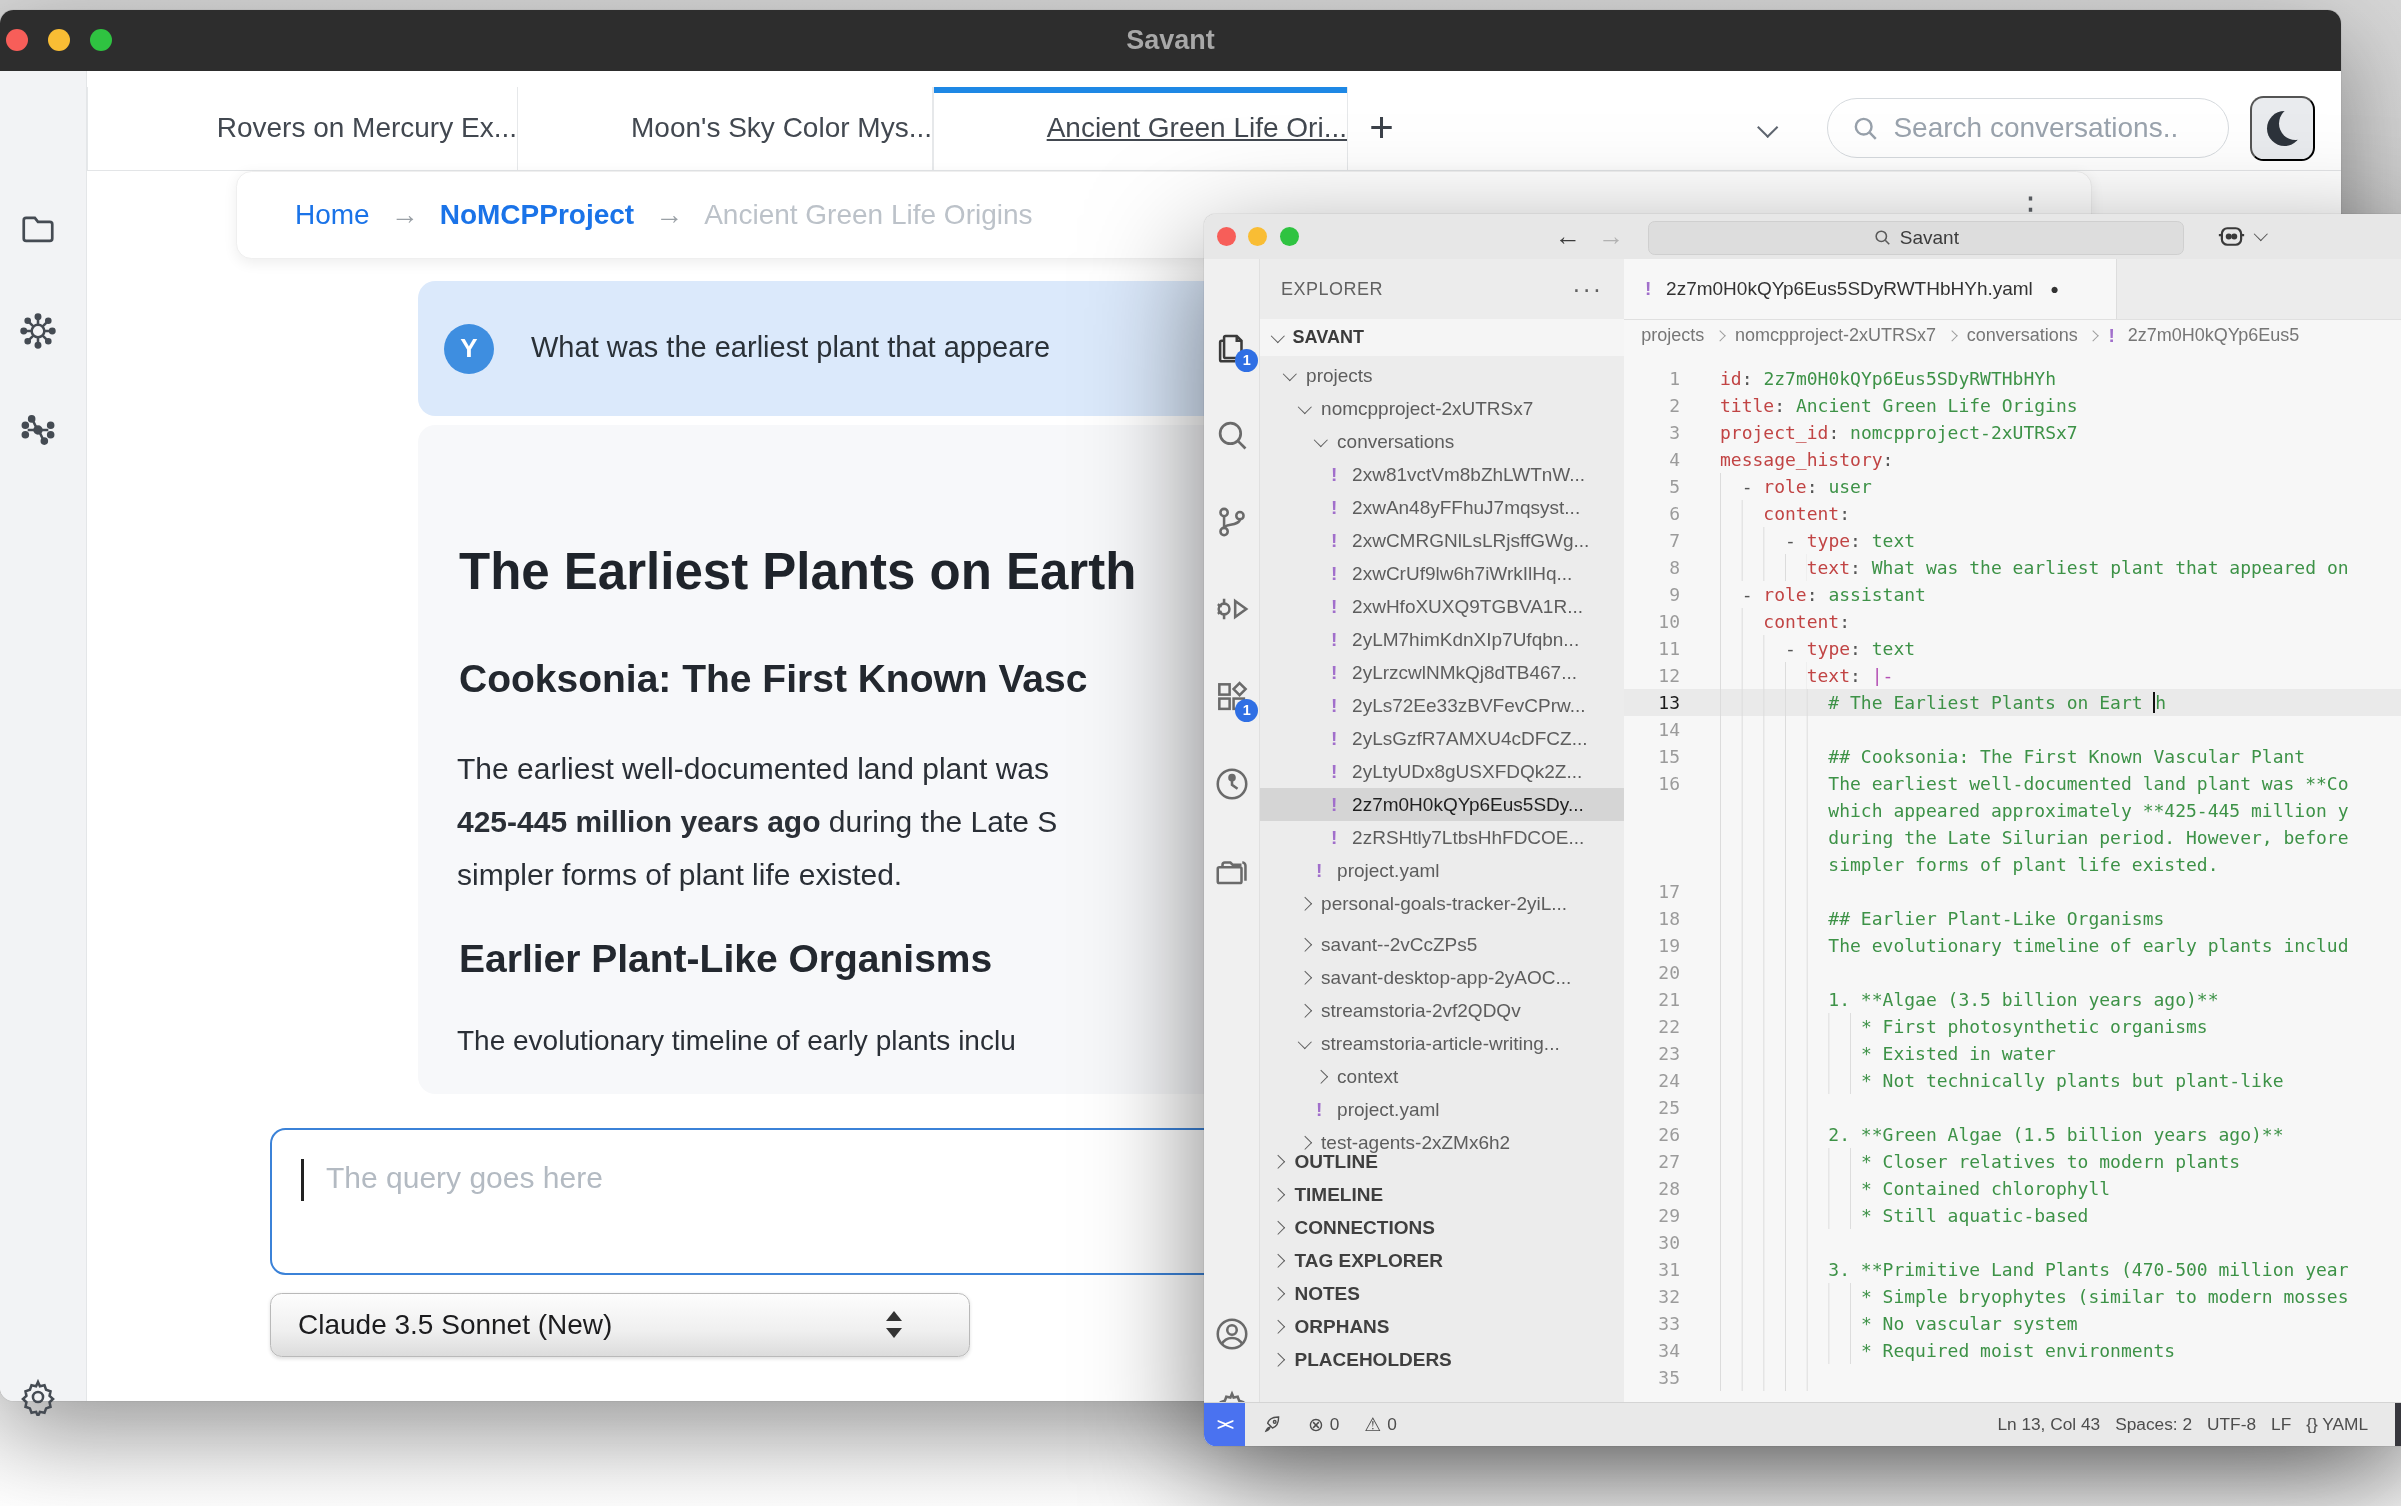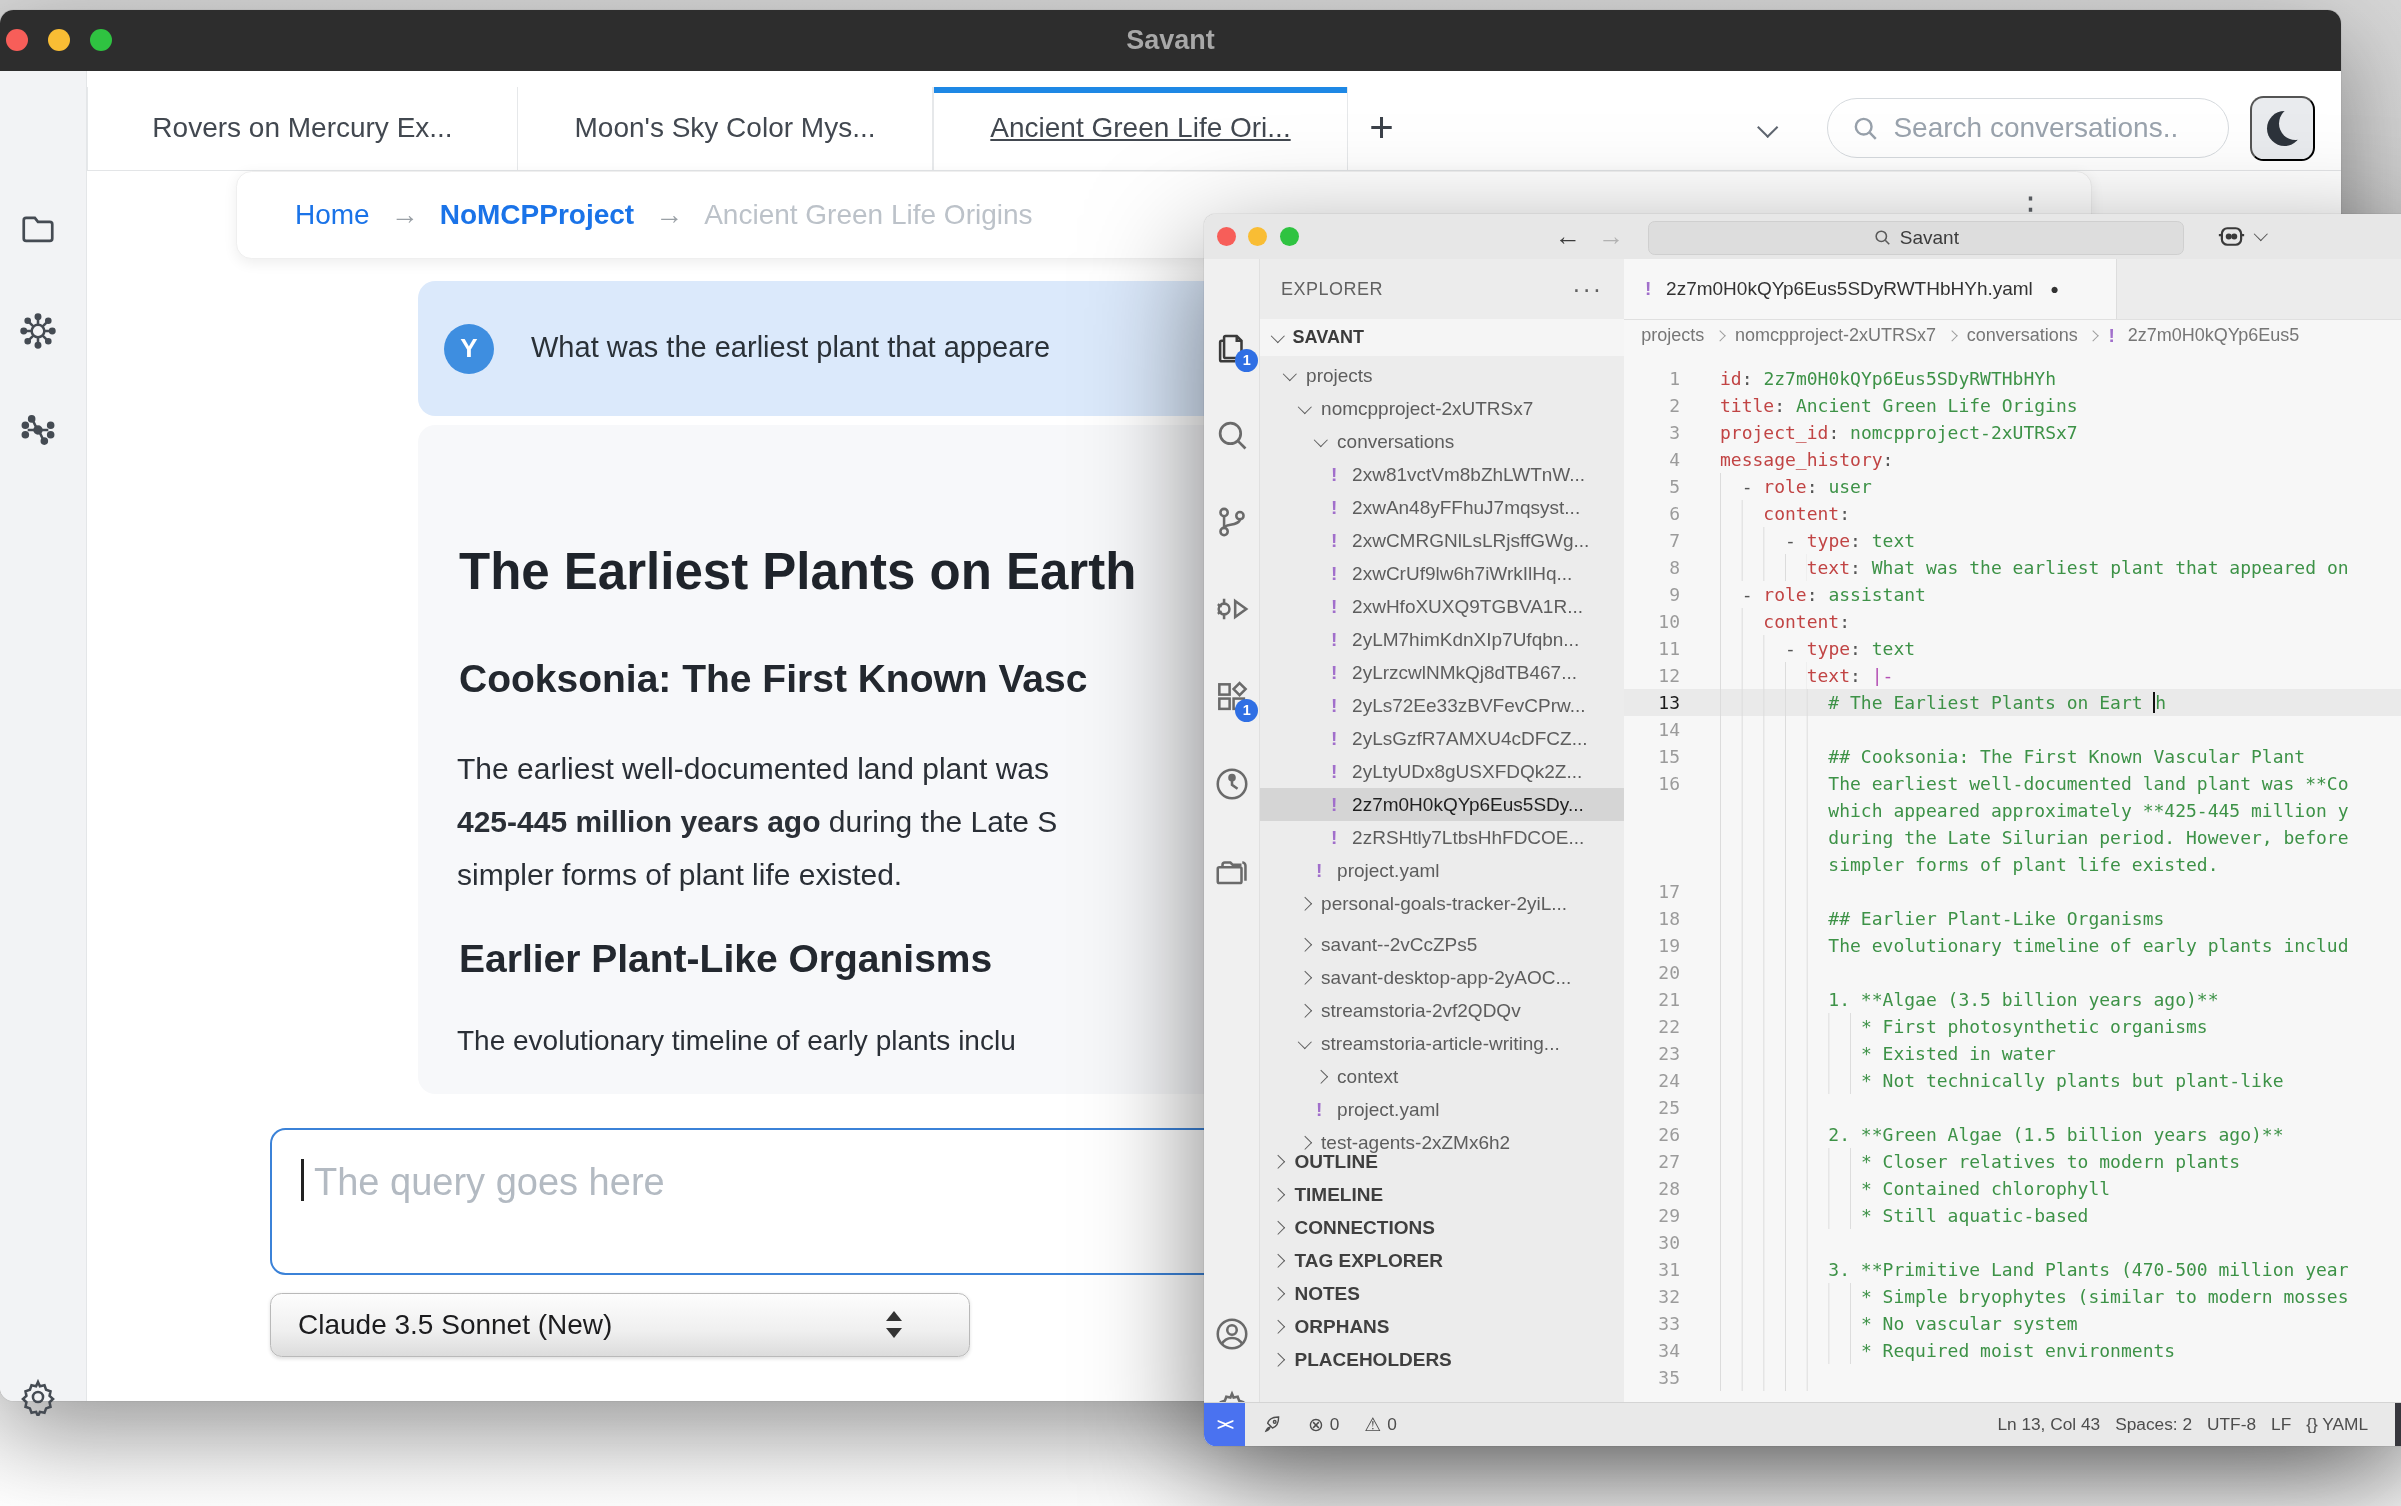--- a/index.html
+++ b/index.html
@@ -15,21 +15,21 @@
   .traffic{position:absolute;left:5.8px;top:0;height:61px;display:flex;align-items:center;gap:20px;padding-left:0;}
   .dot{width:22px;height:22px;border-radius:50%;}
   .dot.r{background:#f75e59;} .dot.y{background:#f9bd34;} .dot.g{background:#2fc341;}
   .sv-sidebar{position:absolute;left:0;top:61px;width:86px;bottom:0;background:#f2f3f5;
     border-right:1px solid #e4e6e8;border-radius:0 0 0 13.4px;}
   .sv-side-icon{position:absolute;left:19px;width:38px;height:38px;color:#454b53;}
   .sv-side-icon svg{width:38px;height:38px;display:block;}
   .sv-main{position:absolute;left:87px;top:61px;right:0;bottom:0;}
   .sv-tabbar{position:absolute;left:0;top:16.3px;right:0;height:83px;border-bottom:1px solid #e3e5e7;
     display:flex;align-items:stretch;}
-  .sv-tab{display:flex;align-items:center;justify-content:center;font-size:28px;color:#424850;
+  .sv-tab{display:flex;align-items:center;justify-content:flex-end;font-size:28px;color:#424850;
     border-right:1px solid #e6e8ea;position:relative;background:#fff;}
   .sv-tab.first{border-left:1px solid #e6e8ea;}
   .sv-tab.active{border-left:1px solid #e6e8ea;text-decoration:underline;}
   .sv-tab.active:before{content:"";position:absolute;left:0;top:0;right:0;height:5.8px;background:var(--accent);}
   .sv-newtab{display:flex;align-items:center;justify-content:center;width:67px;font-size:42px;
     font-weight:300;color:#3c424a;background:transparent;border:none;}
   .sv-tab-spacer{flex:1;}
   .sv-chevron{align-self:center;width:25px;height:25px;margin-right:46px;position:relative;}
   .sv-chevron:before{content:"";position:absolute;left:3.8px;top:3.8px;width:13.4px;height:13.4px;
     border-right:2.9px solid #5f6670;border-bottom:2.9px solid #5f6670;transform:rotate(45deg);}
@@ -56,21 +56,21 @@
   .sv-bubble-text{position:absolute;left:113px;top:50px;font-size:29px;color:#2a3138;white-space:nowrap;}
   .sv-article{position:absolute;left:331px;top:354px;width:1674px;height:669px;background:#f7f8fa;border-radius:17.3px;overflow:hidden;}
   .art-h1{position:absolute;left:41px;top:117px;font-size:51px;font-weight:bold;color:#1f242b;white-space:nowrap;}
   .art-h2a{position:absolute;left:41px;top:232px;font-size:39px;font-weight:bold;color:#23282f;white-space:nowrap;}
   .art-p1{position:absolute;left:39px;top:317px;font-size:30px;color:#2a2f36;line-height:53px;white-space:nowrap;}
   .art-h2b{position:absolute;left:41px;top:512px;font-size:39px;font-weight:bold;color:#23282f;white-space:nowrap;}
   .art-p2{position:absolute;left:39px;top:600px;font-size:28px;color:#2a2f36;white-space:nowrap;}
   .sv-query{position:absolute;left:183px;top:1057px;width:1796px;height:147px;background:#fff;
     border:2.9px solid #3b82d8;border-radius:15.4px;box-sizing:border-box;}
   .sv-caret{position:absolute;left:29px;top:29px;width:2.9px;height:42px;background:#222;}
-  .sv-query .ph{position:absolute;left:42px;top:31px;font-size:38px;color:#b3bac2;}
+  .sv-query .ph{position:absolute;left:54px;top:31px;font-size:30px;color:#b3bac2;}
   .sv-select{position:absolute;left:183px;top:1222px;width:700px;height:64px;border:1px solid #b9b9b9;
     border-radius:11.5px;background:linear-gradient(180deg,#fdfdfd 0%,#efefef 60%,#dcdcdc 100%);
     box-shadow:0 1.9px 3.8px rgba(0,0,0,.12);display:flex;align-items:center;padding:0 27px;box-sizing:border-box;
     font-size:28px;color:#1c1c1e;}
   .sel-arrows{margin-left:auto;display:flex;flex-direction:column;gap:6.7px;padding-right:40px;}
   .sel-arrows i{width:0;height:0;border-left:8.6px solid transparent;border-right:8.6px solid transparent;display:block;}
   .sel-arrows i.up{border-bottom:10.6px solid #333;}
   .sel-arrows i.dn{border-top:10.6px solid #333;}
   
   .vscode{position:absolute;left:1204px;top:214px;width:1220px;height:1232px;border-radius:11.5px;

